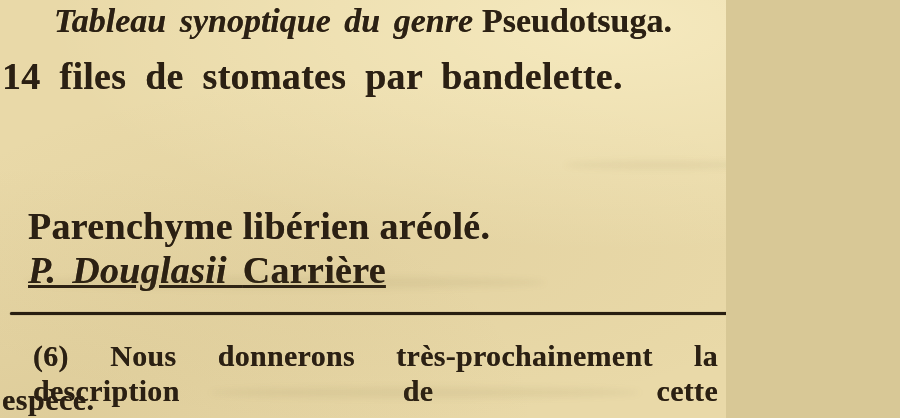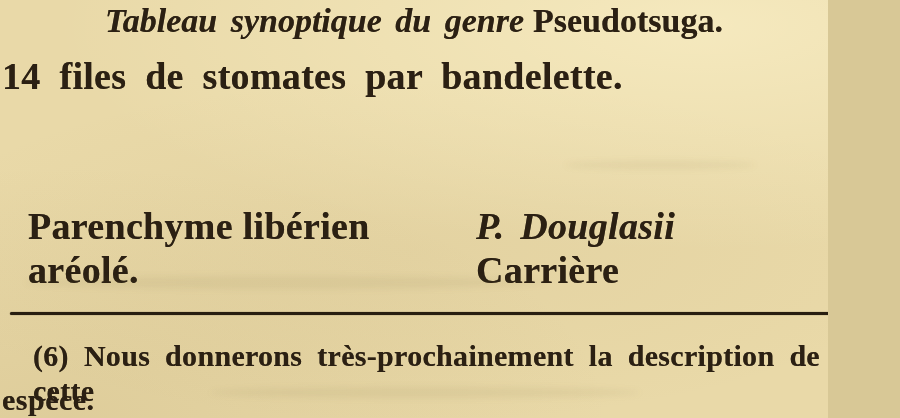--- a/index.html
+++ b/index.html
@@ -1,18 +1,18 @@
 <!DOCTYPE html>
 <html><head>
 <meta charset="utf-8">
 <style>
   html, body { margin: 0; padding: 0; background: #d8c896; }
   .page {
     position: relative;
-    width: 828px;
+    width: 726px;
     height: 418px;
     overflow: hidden;
     font-family: "Liberation Serif", "DejaVu Serif", serif;
     font-weight: 700;
     color: #2b2013;
     background-color: #e9d9a8;
     background-image:
       radial-gradient(130% 90% at 85% 6%, rgba(255,246,208,0.55), rgba(255,246,208,0) 60%),
       radial-gradient(120% 110% at 8% 100%, rgba(146,118,58,0.12), rgba(146,118,58,0) 55%),
       radial-gradient(90% 60% at 50% 60%, rgba(140,110,60,0.06), rgba(140,110,60,0) 70%);
@@ -27,22 +27,22 @@
   }
   .title .it { font-style: italic; margin-right: 9px; }
 
   .it  { font-style: italic; }
 
   .l1 { top: 55px;  left: 2px;  word-spacing: 9px; }
   .l2 { top: 95px;  left: 28px; right: 7px; text-align: justify; text-align-last: justify; }
   .l3 { top: 126px; left: 556px; }
   .l3 .fnref { margin-left: 17px; }
   .l4 { top: 166px; left: 16px; word-spacing: 10px; }
-  .l5 { top: 205px; left: 28px; right: 5px; display: flex; justify-content: space-between; }
-  .l5 .species-group { word-spacing: 6px; }
+  .l5 { top: 205px; left: 28px; right: 5px; display: flex; justify-content: space-between; flex-direction: column; }
+  .l5 .species-group { word-spacing: 6px; text-decoration: underline; }
   .l6 { top: 235px; left: 578px; }
 
   .rule {
     position: absolute; top: 312px; left: 10px; width: 872px; height: 3px;
     background: #281e10; border-radius: 2px;
     box-shadow: 0 0 1px rgba(40,30,16,0.8);
   }
   .rule::after {
     content: ""; position: absolute; right: -2px; top: 1px;
     width: 12px; height: 3px; background: #281e10;

